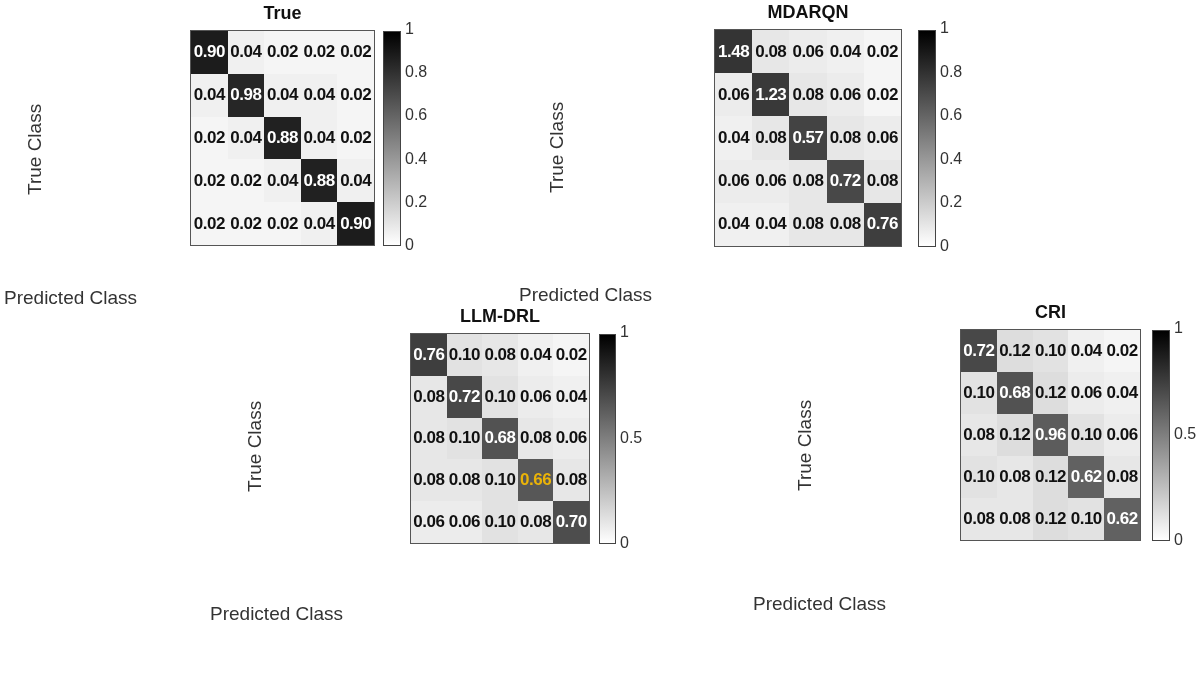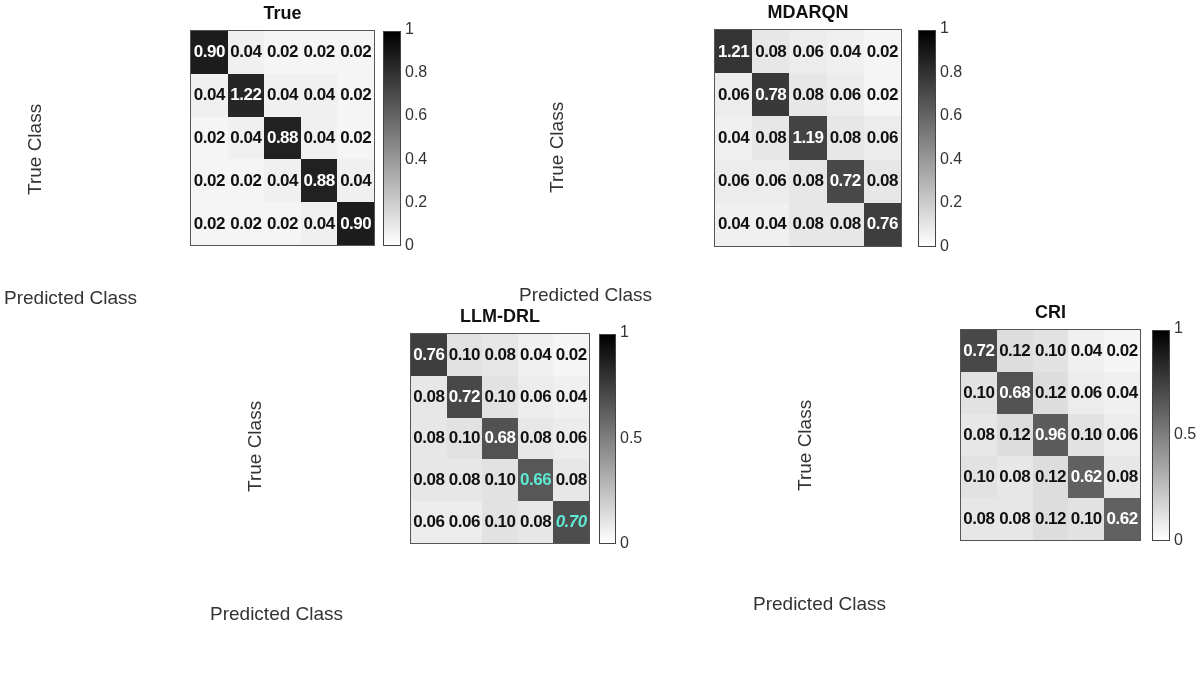--- a/index.html
+++ b/index.html
@@ -23,21 +23,21 @@
 <div id="root">
     <div class="panel" style="left: 0px; top: 0px;">
       <div class="title" style="left: 222.5px; width: 120px; top: 3px;">True</div>
       <div class="matrix" style="left: 190px; top: 30px; width: 185px; height: 216px; grid-template-columns: repeat(5, 1fr); grid-template-rows: repeat(5, 1fr);">
         <div class="cell" style="background: rgb(28, 28, 28); color: rgb(255, 255, 255);">0.90</div>
         <div class="cell" style="background: rgb(240, 240, 240); color: rgb(17, 17, 17);">0.04</div>
         <div class="cell" style="background: rgb(245, 245, 245); color: rgb(17, 17, 17);">0.02</div>
         <div class="cell" style="background: rgb(245, 245, 245); color: rgb(17, 17, 17);">0.02</div>
         <div class="cell" style="background: rgb(245, 245, 245); color: rgb(17, 17, 17);">0.02</div>
         <div class="cell" style="background: rgb(240, 240, 240); color: rgb(17, 17, 17);">0.04</div>
-        <div class="cell" style="background: rgb(38, 38, 38); color: rgb(255, 255, 255);">1.22</div>
+        <div class="cell" style="background: rgb(38, 38, 38); color: rgb(255, 255, 255);">0.98</div>
         <div class="cell" style="background: rgb(240, 240, 240); color: rgb(17, 17, 17);">0.04</div>
         <div class="cell" style="background: rgb(240, 240, 240); color: rgb(17, 17, 17);">0.04</div>
         <div class="cell" style="background: rgb(245, 245, 245); color: rgb(17, 17, 17);">0.02</div>
         <div class="cell" style="background: rgb(245, 245, 245); color: rgb(17, 17, 17);">0.02</div>
         <div class="cell" style="background: rgb(240, 240, 240); color: rgb(17, 17, 17);">0.04</div>
         <div class="cell" style="background: rgb(33, 33, 33); color: rgb(255, 255, 255);">0.88</div>
         <div class="cell" style="background: rgb(240, 240, 240); color: rgb(17, 17, 17);">0.04</div>
         <div class="cell" style="background: rgb(245, 245, 245); color: rgb(17, 17, 17);">0.02</div>
         <div class="cell" style="background: rgb(245, 245, 245); color: rgb(17, 17, 17);">0.02</div>
         <div class="cell" style="background: rgb(245, 245, 245); color: rgb(17, 17, 17);">0.02</div>
@@ -56,33 +56,33 @@
       <div class="cbtick" style="left: 405px; top: 20px;">1</div>
       <div class="cbtick" style="left: 405px; top: 63.2px;">0.8</div>
       <div class="cbtick" style="left: 405px; top: 106.4px;">0.6</div>
       <div class="cbtick" style="left: 405px; top: 149.6px;">0.4</div>
       <div class="cbtick" style="left: 405px; top: 192.8px;">0.2</div>
       <div class="cbtick" style="left: 405px; top: 236px;">0</div>
     </div>
     <div class="panel" style="left: 0px; top: 0px;">
       <div class="title" style="left: 748px; width: 120px; top: 2px;">MDARQN</div>
       <div class="matrix" style="left: 714px; top: 29px; width: 188px; height: 218px; grid-template-columns: repeat(5, 1fr); grid-template-rows: repeat(5, 1fr);">
-        <div class="cell" style="background: rgb(52, 52, 52); color: rgb(255, 255, 255);">1.21</div>
+        <div class="cell" style="background: rgb(52, 52, 52); color: rgb(255, 255, 255);">1.48</div>
         <div class="cell" style="background: rgb(231, 231, 231); color: rgb(17, 17, 17);">0.08</div>
         <div class="cell" style="background: rgb(236, 236, 236); color: rgb(17, 17, 17);">0.06</div>
         <div class="cell" style="background: rgb(240, 240, 240); color: rgb(17, 17, 17);">0.04</div>
         <div class="cell" style="background: rgb(245, 245, 245); color: rgb(17, 17, 17);">0.02</div>
         <div class="cell" style="background: rgb(236, 236, 236); color: rgb(17, 17, 17);">0.06</div>
-        <div class="cell" style="background: rgb(57, 57, 57); color: rgb(255, 255, 255);">0.78</div>
+        <div class="cell" style="background: rgb(57, 57, 57); color: rgb(255, 255, 255);">1.23</div>
         <div class="cell" style="background: rgb(231, 231, 231); color: rgb(17, 17, 17);">0.08</div>
         <div class="cell" style="background: rgb(236, 236, 236); color: rgb(17, 17, 17);">0.06</div>
         <div class="cell" style="background: rgb(245, 245, 245); color: rgb(17, 17, 17);">0.02</div>
         <div class="cell" style="background: rgb(240, 240, 240); color: rgb(17, 17, 17);">0.04</div>
         <div class="cell" style="background: rgb(231, 231, 231); color: rgb(17, 17, 17);">0.08</div>
-        <div class="cell" style="background: rgb(67, 67, 67); color: rgb(255, 255, 255);">1.19</div>
+        <div class="cell" style="background: rgb(67, 67, 67); color: rgb(255, 255, 255);">0.57</div>
         <div class="cell" style="background: rgb(231, 231, 231); color: rgb(17, 17, 17);">0.08</div>
         <div class="cell" style="background: rgb(236, 236, 236); color: rgb(17, 17, 17);">0.06</div>
         <div class="cell" style="background: rgb(236, 236, 236); color: rgb(17, 17, 17);">0.06</div>
         <div class="cell" style="background: rgb(236, 236, 236); color: rgb(17, 17, 17);">0.06</div>
         <div class="cell" style="background: rgb(231, 231, 231); color: rgb(17, 17, 17);">0.08</div>
         <div class="cell" style="background: rgb(72, 72, 72); color: rgb(255, 255, 255);">0.72</div>
         <div class="cell" style="background: rgb(231, 231, 231); color: rgb(17, 17, 17);">0.08</div>
         <div class="cell" style="background: rgb(240, 240, 240); color: rgb(17, 17, 17);">0.04</div>
         <div class="cell" style="background: rgb(240, 240, 240); color: rgb(17, 17, 17);">0.04</div>
         <div class="cell" style="background: rgb(231, 231, 231); color: rgb(17, 17, 17);">0.08</div>
@@ -113,27 +113,27 @@
         <div class="cell" style="background: rgb(236, 236, 236); color: rgb(17, 17, 17);">0.06</div>
         <div class="cell" style="background: rgb(240, 240, 240); color: rgb(17, 17, 17);">0.04</div>
         <div class="cell" style="background: rgb(231, 231, 231); color: rgb(17, 17, 17);">0.08</div>
         <div class="cell" style="background: rgb(226, 226, 226); color: rgb(17, 17, 17);">0.10</div>
         <div class="cell" style="background: rgb(82, 82, 82); color: rgb(255, 255, 255);">0.68</div>
         <div class="cell" style="background: rgb(231, 231, 231); color: rgb(17, 17, 17);">0.08</div>
         <div class="cell" style="background: rgb(236, 236, 236); color: rgb(17, 17, 17);">0.06</div>
         <div class="cell" style="background: rgb(231, 231, 231); color: rgb(17, 17, 17);">0.08</div>
         <div class="cell" style="background: rgb(231, 231, 231); color: rgb(17, 17, 17);">0.08</div>
         <div class="cell" style="background: rgb(226, 226, 226); color: rgb(17, 17, 17);">0.10</div>
-        <div class="cell" style="background: rgb(87, 87, 87); color: #5eead4;">0.66</div>
+        <div class="cell" style="background: rgb(87, 87, 87); color: #eab308;">0.66</div>
         <div class="cell" style="background: rgb(231, 231, 231); color: rgb(17, 17, 17);">0.08</div>
         <div class="cell" style="background: rgb(236, 236, 236); color: rgb(17, 17, 17);">0.06</div>
         <div class="cell" style="background: rgb(236, 236, 236); color: rgb(17, 17, 17);">0.06</div>
         <div class="cell" style="background: rgb(226, 226, 226); color: rgb(17, 17, 17);">0.10</div>
         <div class="cell" style="background: rgb(231, 231, 231); color: rgb(17, 17, 17);">0.08</div>
-        <div class="cell" style="background: rgb(77, 77, 77); color: #5eead4; font-style: italic;">0.70</div>
+        <div class="cell" style="background: rgb(77, 77, 77); color: #ffffff;">0.70</div>
       </div>
       <div class="axis-title" style="left: 210px; top: 603px;">Predicted Class</div>
       <div class="axis-title-v" style="left: 244px; top: 492px;">True Class</div>
       <div class="cbar" style="left: 599px; top: 334px; width: 17px; height: 210px;"></div>
       <div class="cbtick" style="left: 620px; top: 323px;">1</div>
       <div class="cbtick" style="left: 620px; top: 428.5px;">0.5</div>
       <div class="cbtick" style="left: 620px; top: 534px;">0</div>
     </div>
     <div class="panel" style="left: 0px; top: 0px;">
       <div class="title" style="left: 990.5px; width: 120px; top: 302px;">CRI</div>

